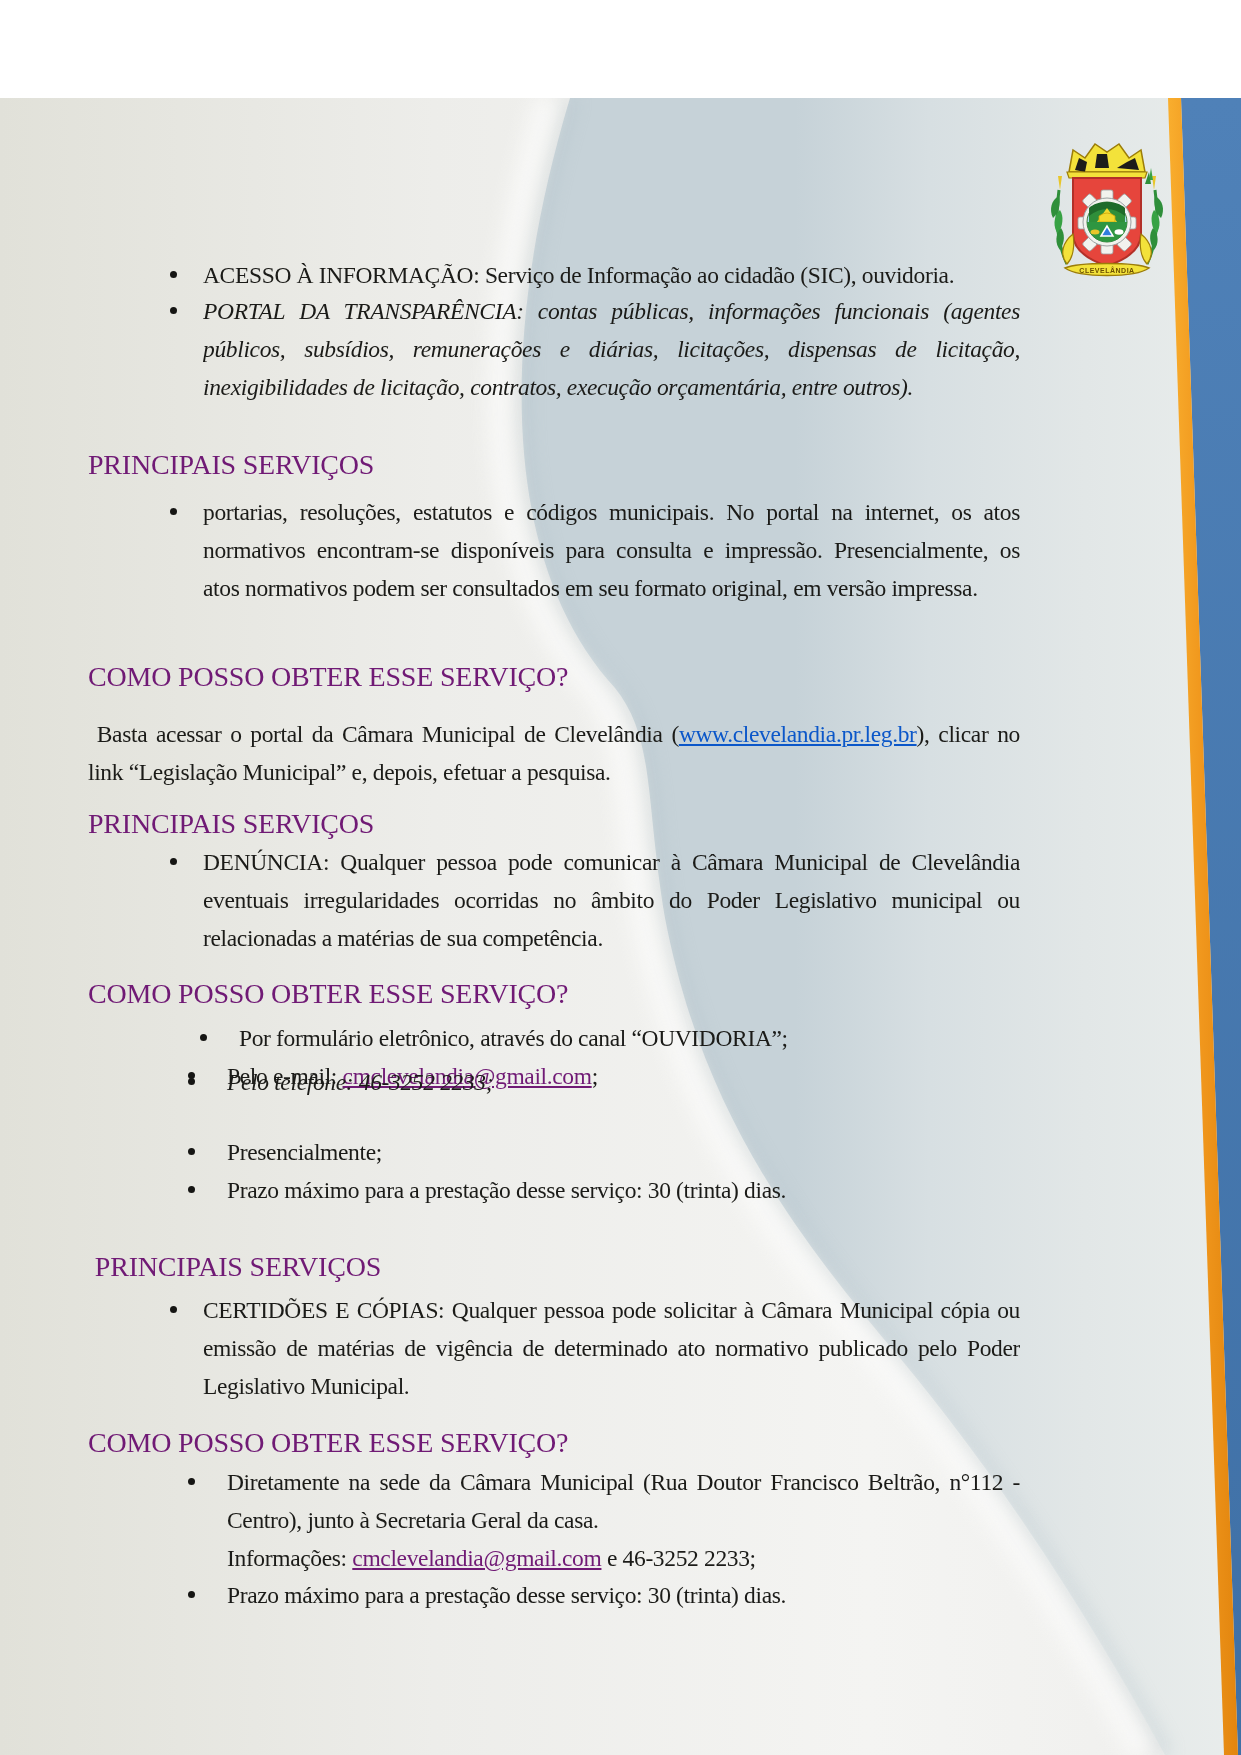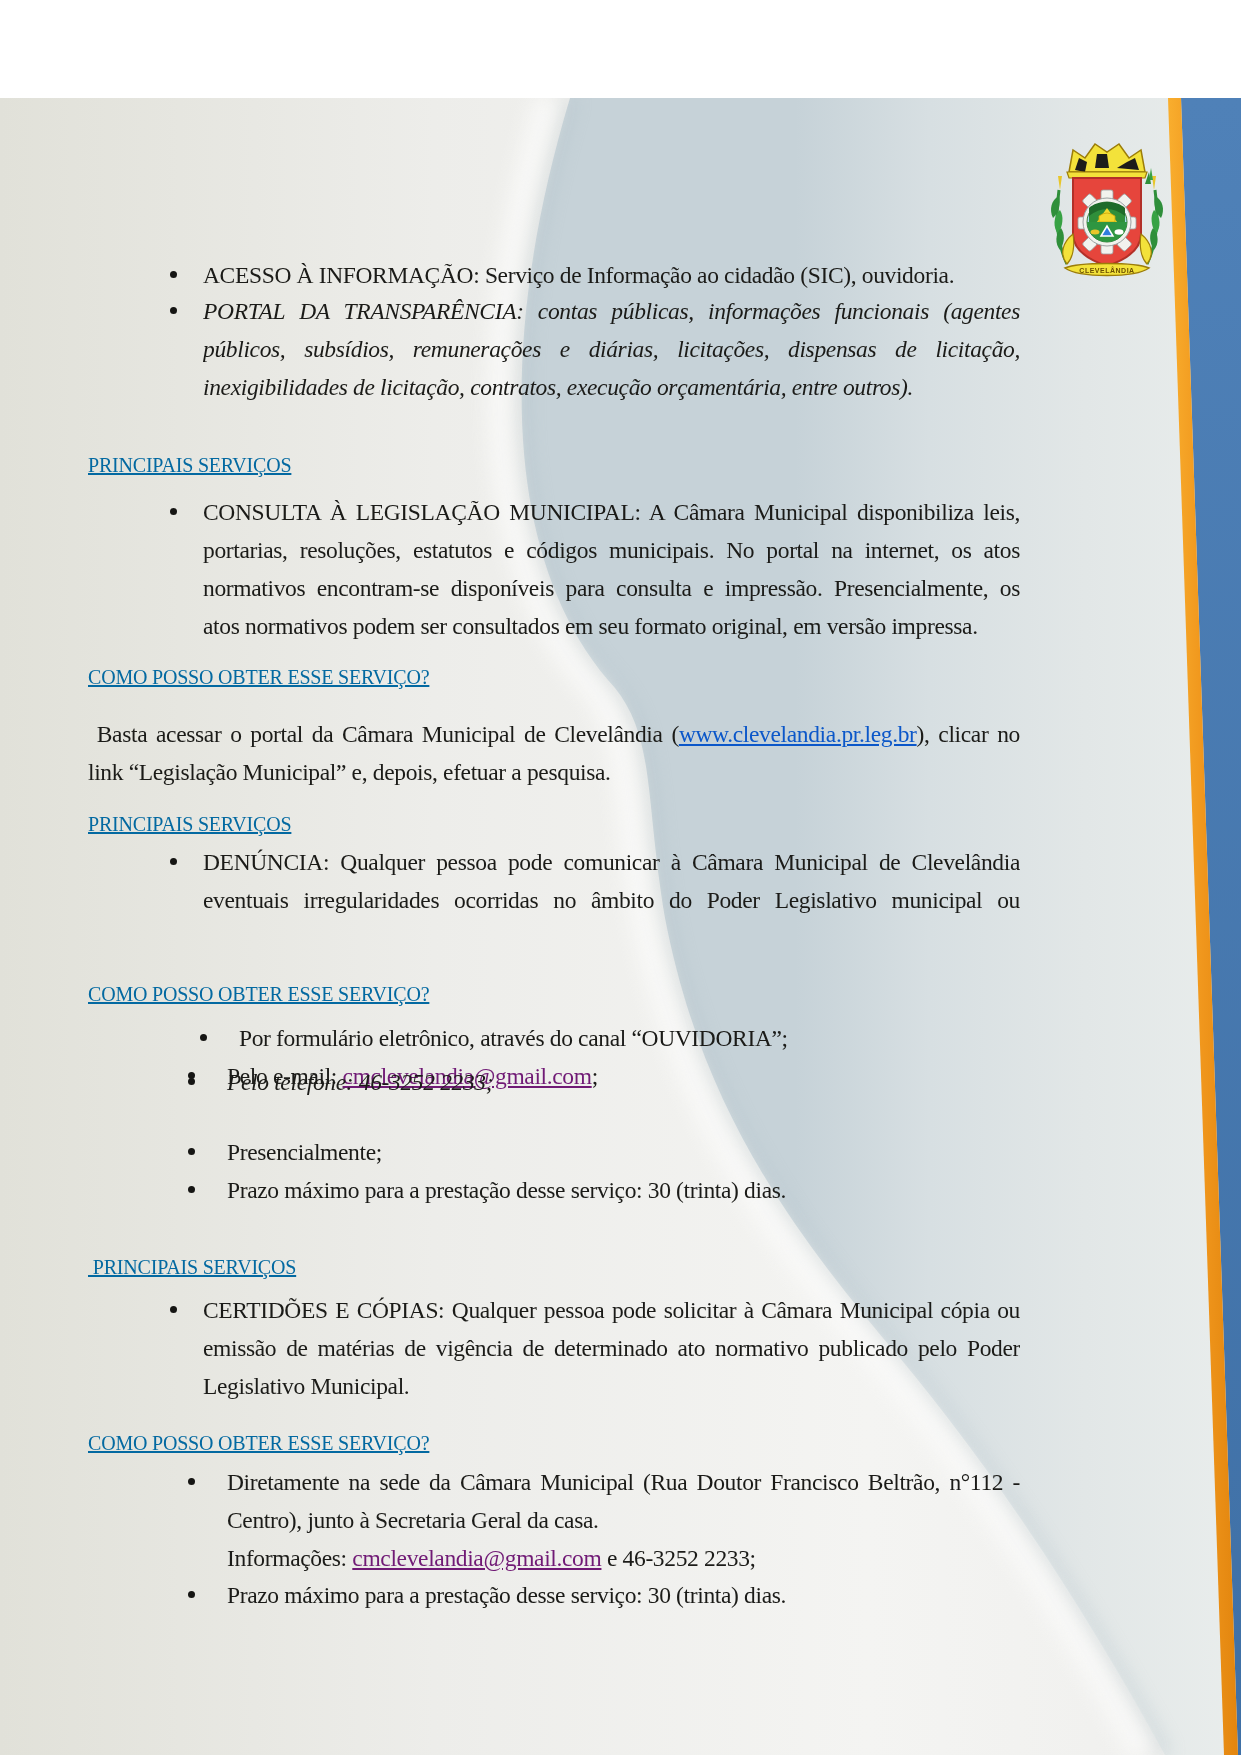--- a/index.html
+++ b/index.html
@@ -4,21 +4,21 @@
 <style>
   html,body{margin:0;padding:0;background:#ffffff;}
   #stage{position:relative;width:1241px;height:1755px;overflow:hidden;background:#ffffff;
          font-family:"Liberation Serif","DejaVu Serif",serif;color:#1b1b18;}
   #page{position:absolute;left:0;top:98px;width:1241px;height:1657px;overflow:hidden;}
   #bg-svg{position:absolute;left:0;top:0;}
   .abs{position:absolute;}
   .line{height:38px;line-height:38px;font-size:23.5px;letter-spacing:-0.35px;white-space:nowrap;color:#1b1b18;}
   .just{width:817px;text-align:justify;text-align-last:justify;white-space:normal;word-spacing:-1.5px;height:38px;overflow:hidden;}
   .wide{width:932px;}
-  .heading{height:38px;line-height:38px;font-size:20px;letter-spacing:-0.2px;white-space:pre;color:#0369a1;text-decoration:underline;}
+  .heading{height:38px;line-height:38px;font-size:28px;letter-spacing:-0.2px;white-space:pre;color:#701a75;}
   .bullet-block{position:absolute;}
   .dot{position:absolute;left:0;top:15px;width:7px;height:7px;border-radius:50%;background:#151513;}
   .btxt-a{margin-left:33px;}
   .btxt-b{margin-left:39px;}
   a.link-blue{color:#0b57c9;text-decoration:underline;}
   a.link-teal{color:#701a75;text-decoration:underline;margin-top:20px;}
   #logo{position:absolute;left:1045px;top:40px;width:124px;height:150px;}
 </style>
 </head>
 <body>
@@ -140,21 +140,20 @@
       <div class="line just">públicos, subsídios, remunerações e diárias, licitações, dispensas de licitação,</div>
       <div class="line">inexigibilidades de licitação, contratos, execução orçamentária, entre outros).</div>
     </div>
   </div>
 
   <div class="abs heading" style="left:88px;top:446px;">PRINCIPAIS SERVIÇOS</div>
 
   <div class="bullet-block" style="left:170px;top:493px;">
     <span class="dot"></span>
     <div class="btxt-a">
-      <div class="line just">CONSULTA À LEGISLAÇÃO MUNICIPAL: A Câmara Municipal disponibiliza leis,</div>
       <div class="line just">portarias, resoluções, estatutos e códigos municipais. No portal na internet, os atos</div>
       <div class="line just">normativos encontram-se disponíveis para consulta e impressão. Presencialmente, os</div>
       <div class="line">atos normativos podem ser consultados em seu formato original, em versão impressa.</div>
     </div>
   </div>
 
   <div class="abs heading" style="left:88px;top:658px;">COMO POSSO OBTER ESSE SERVIÇO?</div>
 
   <div class="abs" style="left:88px;top:715px;">
     <div class="line just wide">
@@ -163,20 +162,21 @@
     <div class="line">link “Legislação Municipal” e, depois, efetuar a pesquisa.</div>
   </div>
 
   <div class="abs heading" style="left:88px;top:805px;">PRINCIPAIS SERVIÇOS</div>
 
   <div class="bullet-block" style="left:170px;top:843px;">
     <span class="dot"></span>
     <div class="btxt-a">
       <div class="line just">DENÚNCIA: Qualquer pessoa pode comunicar à Câmara Municipal de Clevelândia</div>
       <div class="line just">eventuais irregularidades ocorridas no âmbito do Poder Legislativo municipal ou</div>
+      <div class="line">relacionadas a matérias de sua competência.</div>
     </div>
   </div>
 
   <div class="abs heading" style="left:88px;top:975px;">COMO POSSO OBTER ESSE SERVIÇO?</div>
 
   <div class="bullet-block" style="left:200px;top:1019px;">
     <span class="dot"></span>
     <div class="btxt-b">
         <div class="line">Por formulário eletrônico, através do canal “OUVIDORIA”;</div>
       </div>

